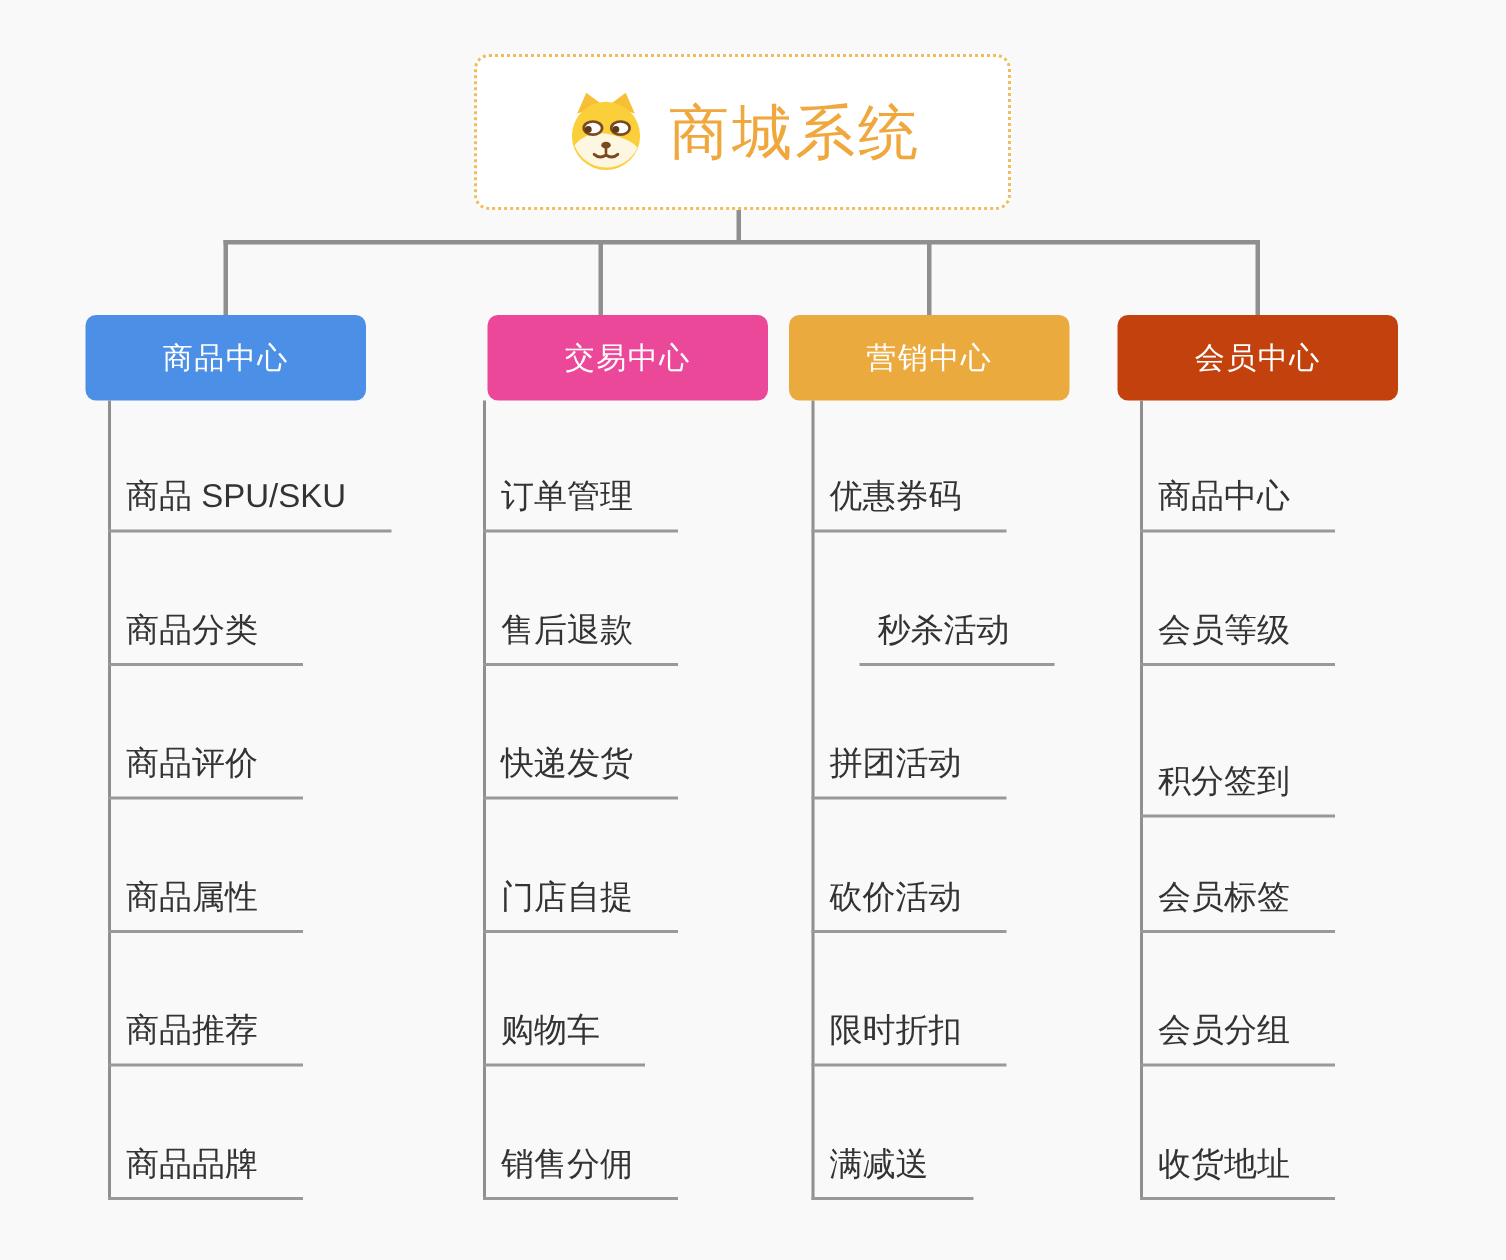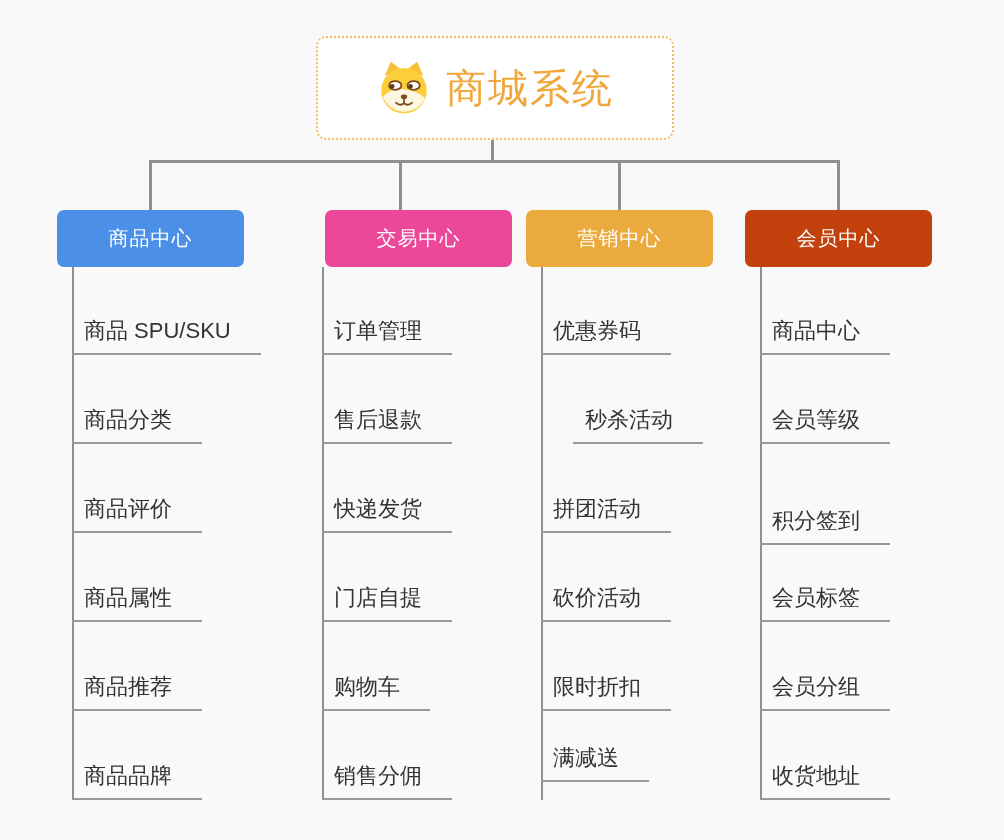--- a/index.html
+++ b/index.html
@@ -92,21 +92,21 @@
         <div class="leaf" style="top: 489px; text-align: center;">销售分佣</div>
       </div>
       <div class="branch-box" style="left: 526px; background: rgb(235, 170, 62);">营销中心</div>
       <div class="column" style="left: 541px;">
         <div class="trunk"></div>
         <div class="leaf" style="top: 44px;">优惠券码</div>
         <div class="leaf" style="top: 133px; margin-left: 32px;">秒杀活动</div>
         <div class="leaf" style="top: 222px;">拼团活动</div>
         <div class="leaf" style="top: 311px;">砍价活动</div>
         <div class="leaf" style="top: 400px;">限时折扣</div>
-        <div class="leaf" style="top: 471px;">满减送</div>
+        <div class="leaf" style="top: 489px;">满减送</div>
       </div>
       <div class="branch-box" style="left: 745px; background: #c2410c;">会员中心</div>
       <div class="column" style="left: 760px;">
         <div class="trunk"></div>
         <div class="leaf" style="top: 44px;">商品中心</div>
         <div class="leaf" style="top: 133px;">会员等级</div>
         <div class="leaf" style="top: 234px;">积分签到</div>
         <div class="leaf" style="top: 311px;">会员标签</div>
         <div class="leaf" style="top: 400px;">会员分组</div>
         <div class="leaf" style="top: 489px;">收货地址</div>

